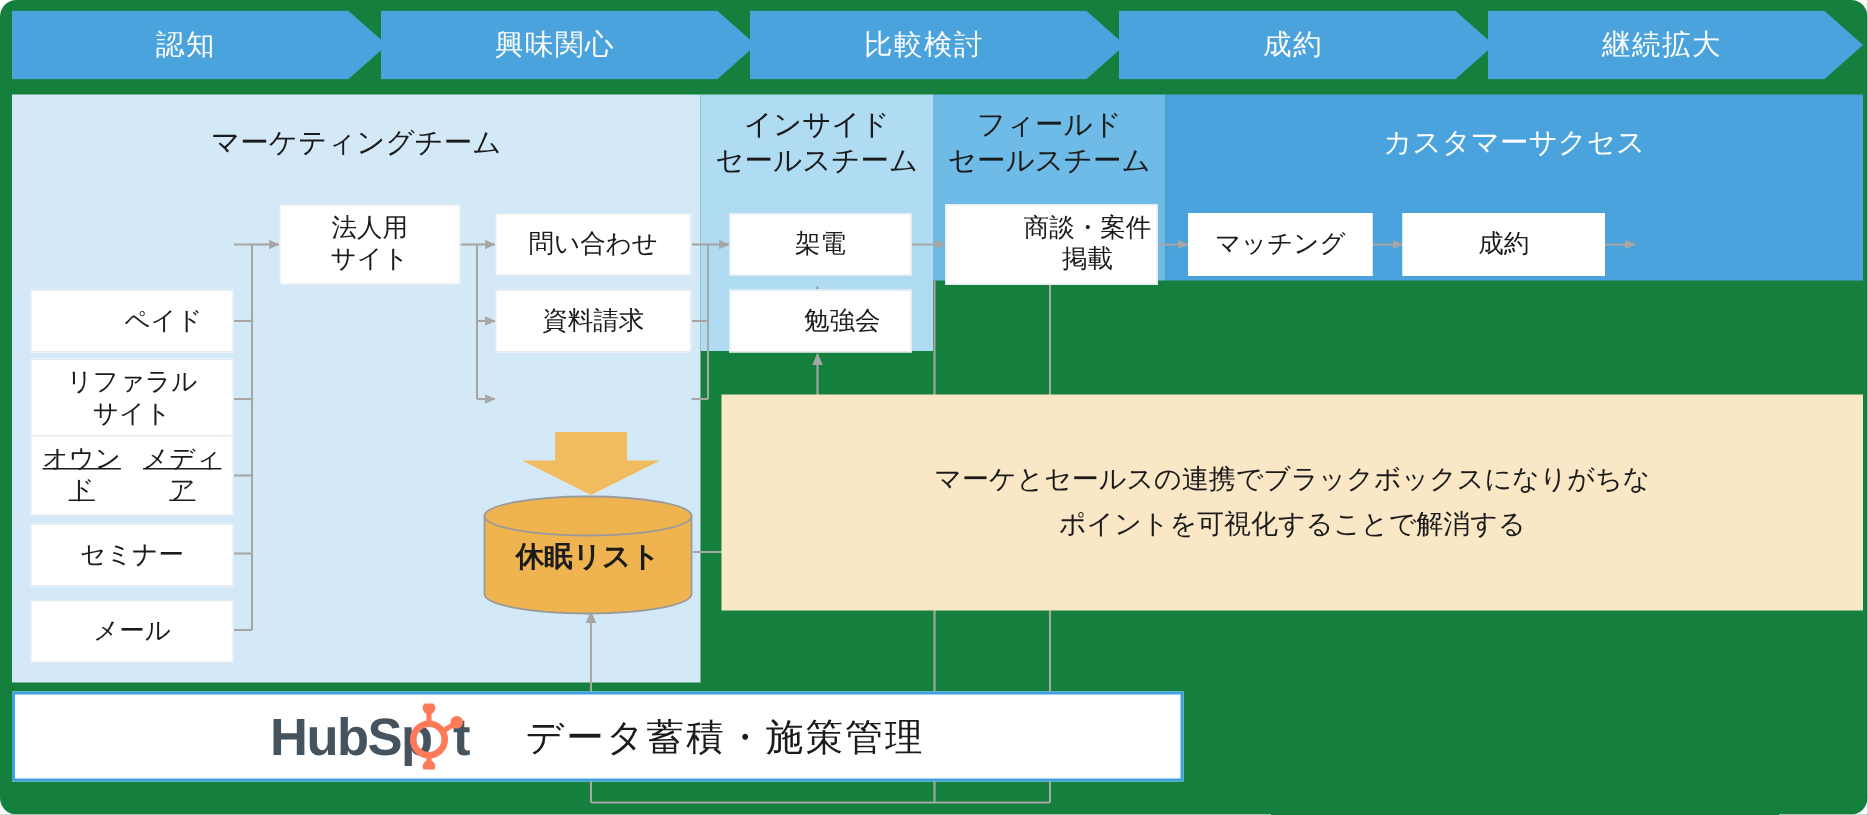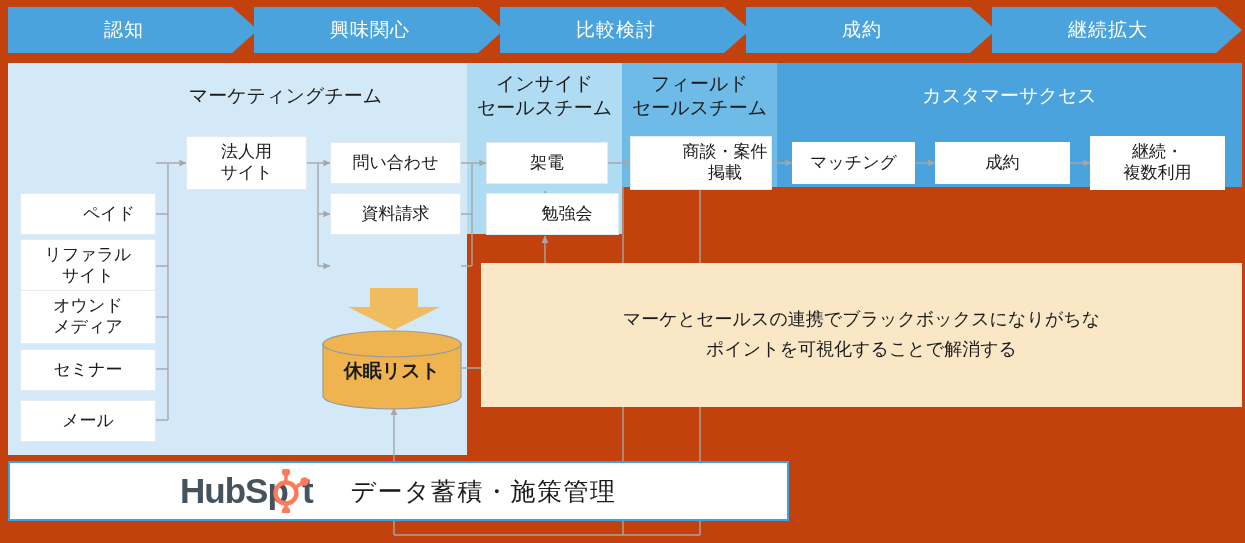--- a/index.html
+++ b/index.html
@@ -6,21 +6,22 @@
   html,body{margin:0;padding:0;background:#ffffff;}
   body{
     font-family:"Liberation Sans","DejaVu Sans",sans-serif;
     -webkit-font-smoothing:antialiased;
   }
   #stage{
     position:relative;
     width:1245px;
     height:543px;
     overflow:hidden;
-    background:#c2410c;
+    background:#15803d;
+    border-radius:11px;
   }
   
   .chev{
     position:absolute;
     top:7px;
     height:46px;
     background:#4AA3DC;
     display:flex;
     align-items:center;
     justify-content:center;
@@ -127,21 +128,21 @@
   </div>
 
   <div class="panel" style="left:8px;top:63px;width:459px;height:392px;background:#D4E9F7;"></div>
 
   <div class="panel" style="left:467px;top:63px;width:155px;height:171px;background:#AFDCF2;"></div>
 
   <div class="panel" style="left:622px;top:63px;width:155px;height:124px;background:#6EBBE8;"></div>
 
   <div class="panel" style="left:777px;top:63px;width:465px;height:124px;background:#4AA3DC;"></div>
 
-  <div class="band" style="left:8px;top:63px;width:459px;height:65px;margin-left:48px;">
+  <div class="band" style="left:8px;top:63px;width:459px;height:65px;">
     <span>マーケティングチーム</span>
   </div>
 
   <div class="band" style="left:467px;top:63px;width:155px;height:65px;flex-direction:column;">
     <span>インサイド</span>
     <span>セールスチーム</span>
   </div>
 
   <div class="band" style="left:622px;top:63px;width:155px;height:65px;flex-direction:column;">
     <span>フィールド</span>
@@ -208,21 +209,21 @@
     </g>
   </svg>
 
   <div class="node" style="left:20px;top:193px;width:136px;height:42px;padding-left:42px;">
     <span>ペイド</span>
   </div>
   <div class="node" style="left:20px;top:239px;width:136px;height:54px;flex-direction:column;">
     <span>リファラル</span>
     <span>サイト</span>
   </div>
-  <div class="node" style="left:20px;top:290px;width:136px;height:54px;flex-direction:column;">
+  <div class="node" style="left:20px;top:290px;width:136px;height:54px;flex-direction:row;text-decoration:underline;">
     <span>オウンド</span>
     <span>メディア</span>
   </div>
   <div class="node" style="left:20px;top:349px;width:136px;height:42px;">
     <span>セミナー</span>
   </div>
   <div class="node" style="left:20px;top:400px;width:136px;height:42px;">
     <span>メール</span>
   </div>
 
@@ -246,38 +247,34 @@
     <svg width="140" height="80" style="position:absolute;left:0;top:0;">
       <path d="M1,14 L1,66 A69,13 0 0 0 139,66 L139,14 Z" fill="#EFB450" stroke="#9A9A9A" stroke-width="1.2"></path>
       <ellipse cx="70" cy="14" rx="69" ry="13" fill="#EFB450" stroke="#9A9A9A" stroke-width="1.2"></ellipse>
     </svg>
     <div class="lbl">休眠リスト</div>
   </div>
 
   <div class="node" style="left:486px;top:142px;width:122px;height:42px;">
     <span>架電</span>
   </div>
-  <div class="node" style="left:486px;top:193px;width:133px;height:42px;padding-left:29px;">
+  <div class="node" style="left:486px;top:193px;width:122px;height:42px;padding-left:29px;">
     <span>勉強会</span>
   </div>
 
   <div class="node" style="left:630px;top:136px;width:142px;height:54px;flex-direction:column;padding-left:48px;">
     <span>商談・案件</span>
     <span>掲載</span>
   </div>
 
   <div class="node" style="left:792px;top:142px;width:123px;height:42px;border-color:#ffffff;font-family:Liberation Serif, serif;">
     <span>マッチング</span>
   </div>
   <div class="node" style="left:935px;top:142px;width:135px;height:42px;border-color:#ffffff;">
     <span>成約</span>
-  </div>
-  <div class="node" style="left:1090px;top:136px;width:135px;height:54px;flex-direction:column;border-color:#ffffff;">
-    <span>継続・</span>
-    <span>複数利用</span>
   </div>
 
   <div class="callout" style="left:481px;top:263px;width:761px;height:144px;flex-direction:column;">
     <span>マーケとセールスの連携でブラックボックスになりがちな</span>
     <span>ポイントを可視化することで解消する</span>
   </div>
 
   <div class="hsbar" style="left:8px;top:461px;width:781px;height:60px;">
     <span class="hs-logo">
       <svg width="152" height="44" viewBox="0 0 152 44">

